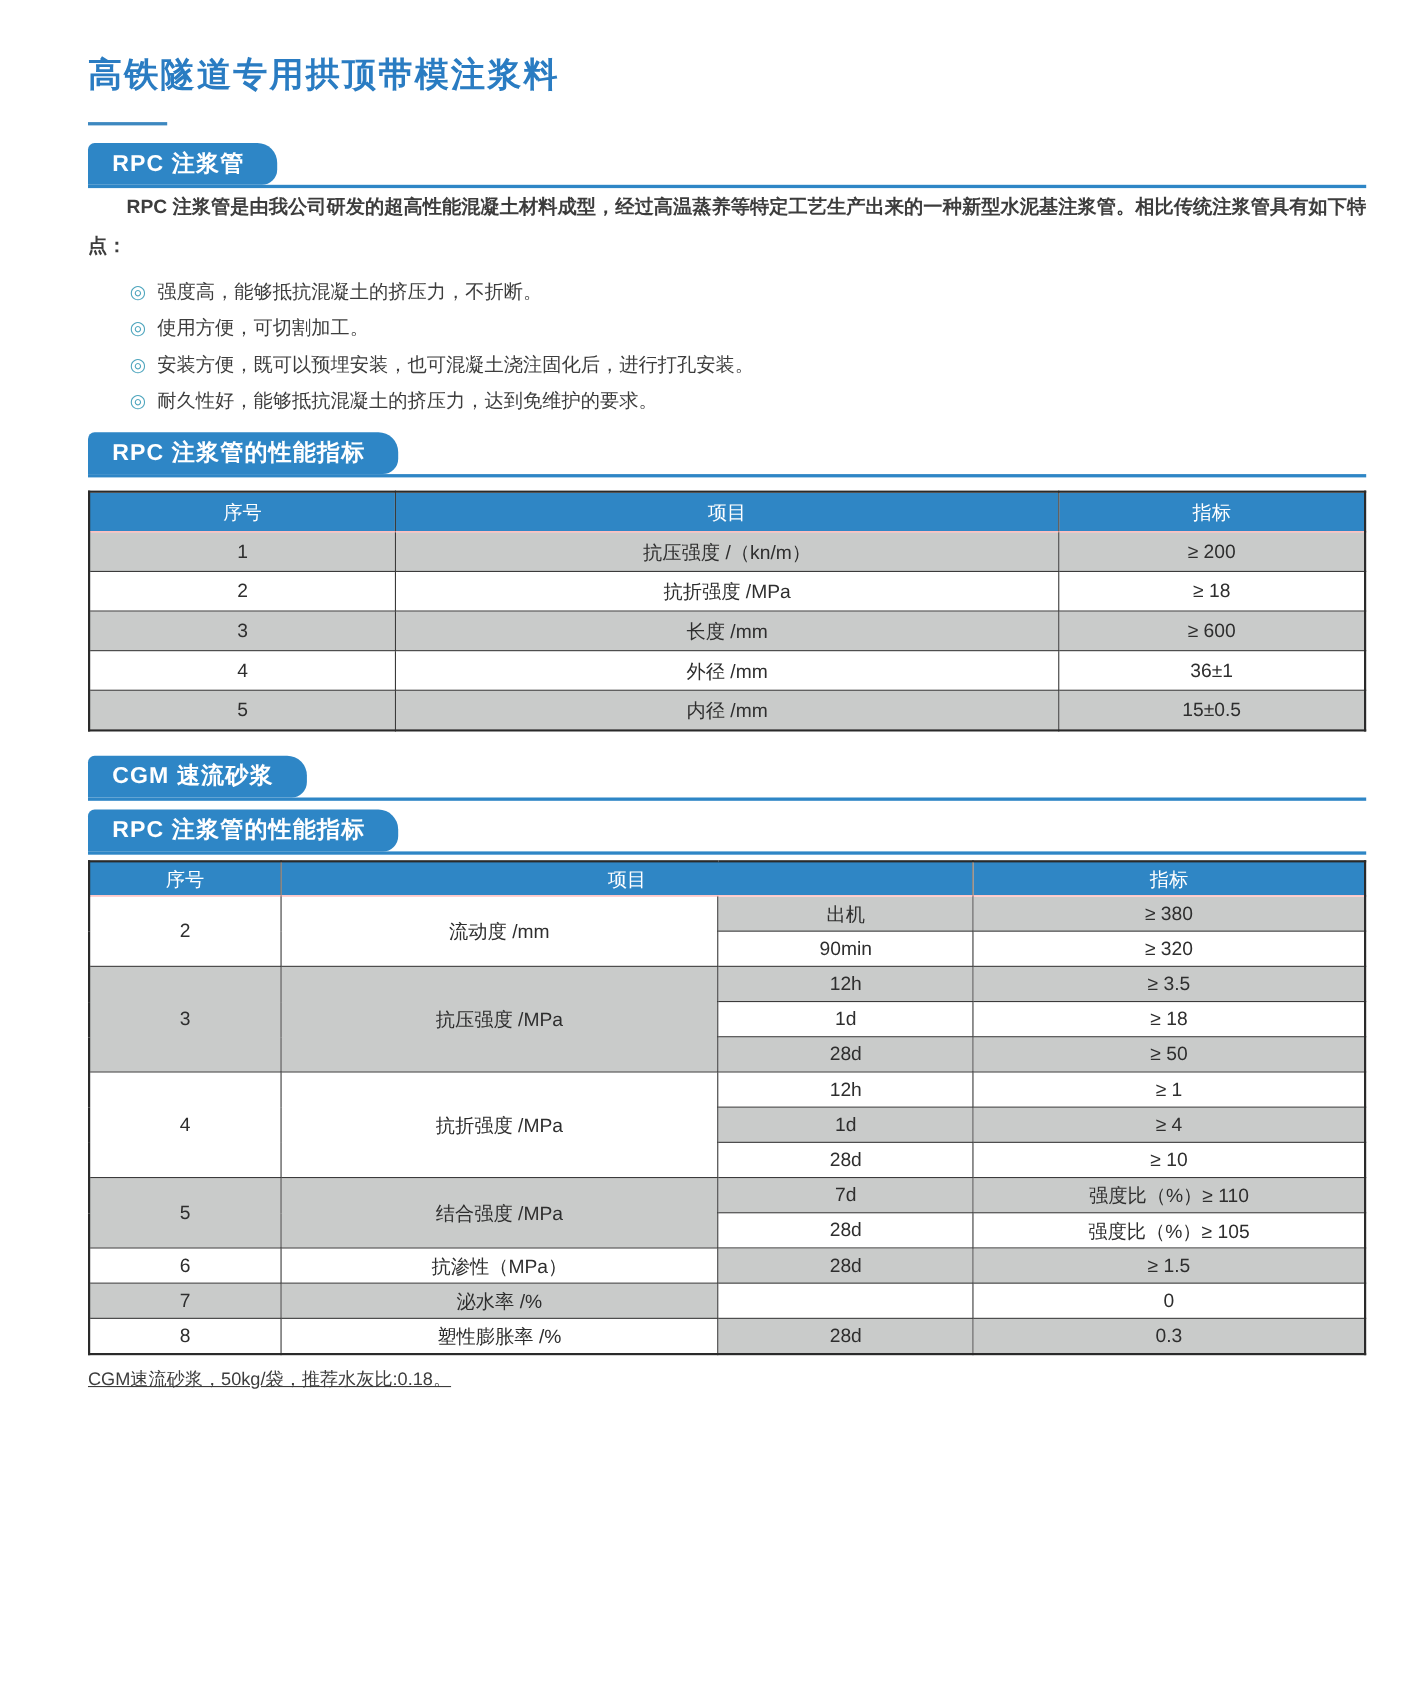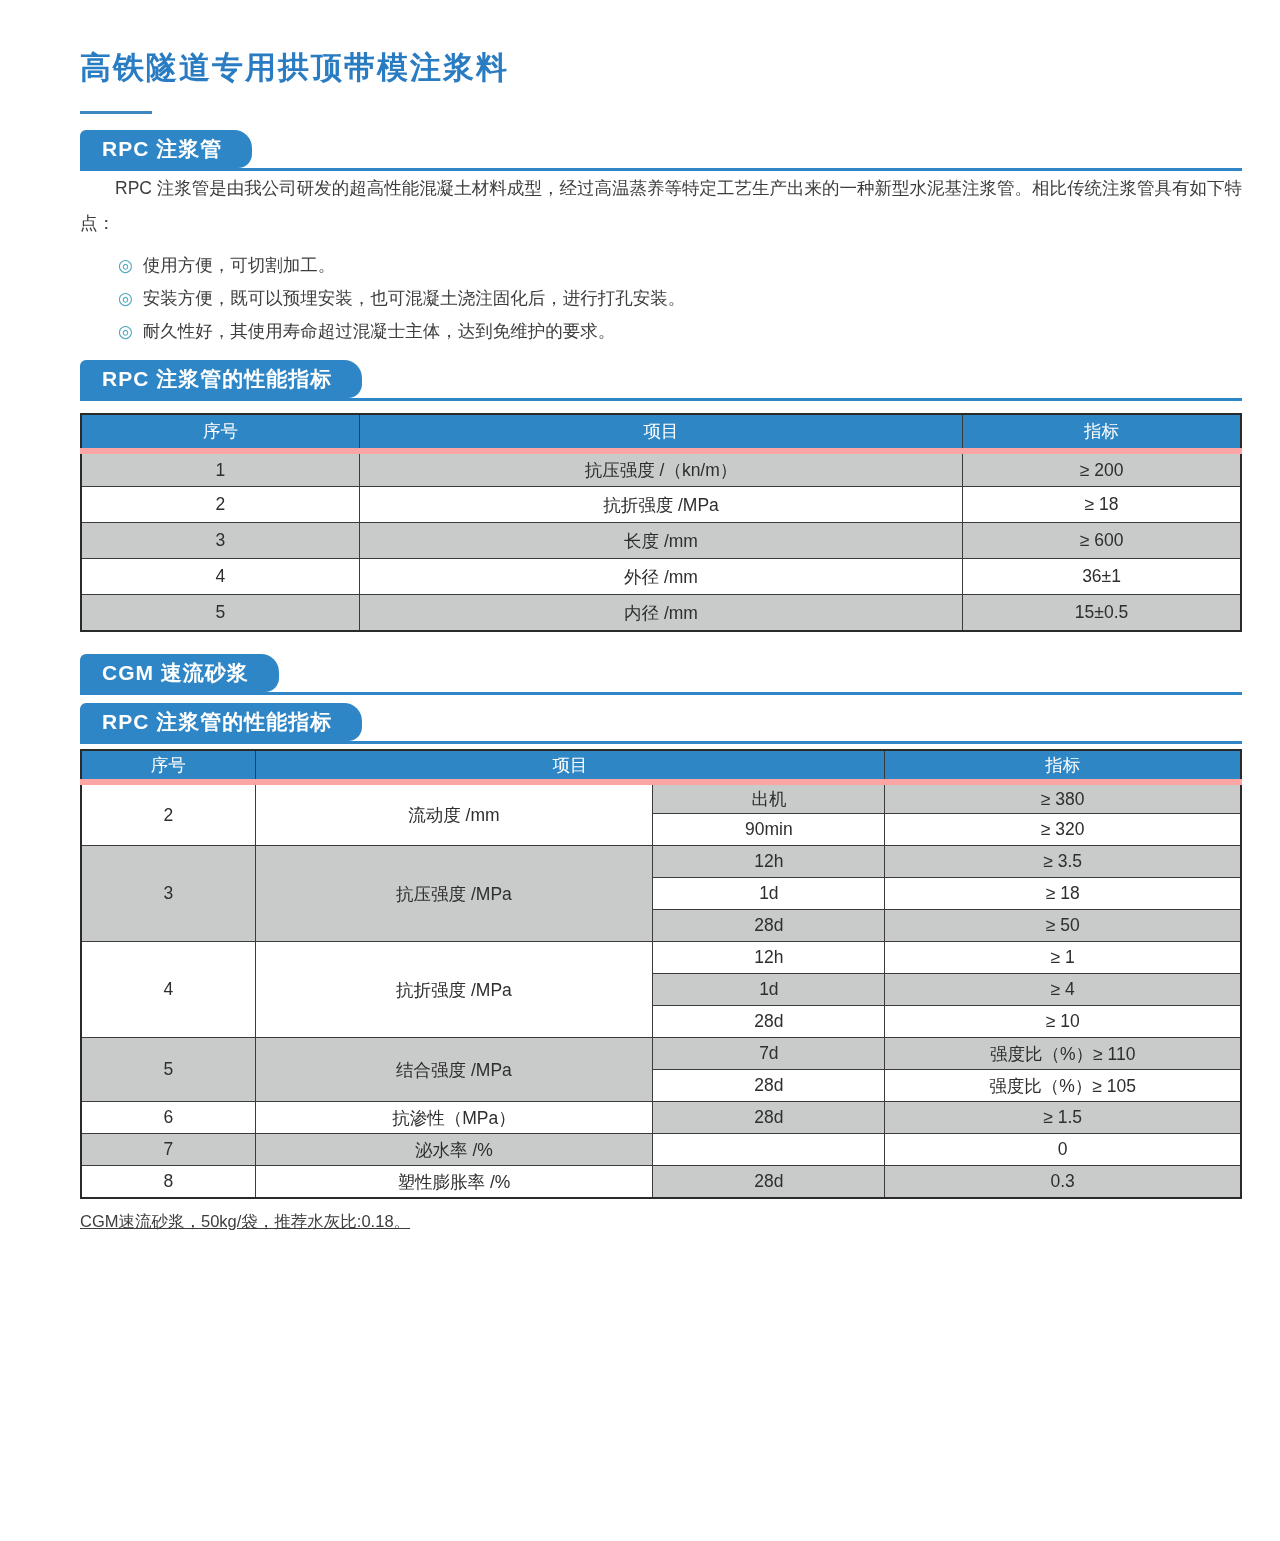--- a/index.html
+++ b/index.html
@@ -58,21 +58,21 @@
     font-weight:bold;
     line-height:38px;
     padding:0 30px 0 22px;
     border-radius:6px 18px 14px 0;
     letter-spacing:1px;
   }
   .head-1{margin-top:16px;}
   .head-2{margin-top:12px;}
   .head-3{margin-top:22px;}
   .head-4{margin-top:8px;}
-  .section-body{margin-top:16px; line-height:34px;}
+  .section-body{margin-top:16px; line-height:34px;font-weight:bold;}
   .bullet-list{
     list-style:none;
     margin:8px 0 0 0;
     padding:0 0 0 38px;
   }
   .bullet-list li{
     font-size:17.5px;
     line-height:33px;
     color:var(--text);
   }
@@ -94,21 +94,21 @@
     padding:0 4px;
     overflow:hidden;
     white-space:nowrap;
   }
   thead th{
     background:var(--tbl-head);
     color:#ffffff;
     font-weight:normal;
     font-size:17.5px;
     height:37px;
-    border-bottom:6px solid #fca5a5;
+    border-bottom:1px solid #fca5a5;
   }
   tbody td{
     font-size:17.5px;
     color:var(--tbl-text);
     background:#ffffff;
   }
   .rpc-table tbody td{height:36px;}
   .cgm-table{margin-top:5px;}
   .cgm-table thead th{height:32px;}
   .cgm-table tbody td{height:32px;}
@@ -138,23 +138,24 @@
   <div class="title-underline"></div>
 
 
   <div class="section-head head-1">
     <span class="section-tab">RPC 注浆管</span>
   </div>
 
   <p class="body-text section-body">RPC 注浆管是由我公司研发的超高性能混凝土材料成型，经过高温蒸养等特定工艺生产出来的一种新型水泥基注浆管。相比传统注浆管具有如下特点：</p>
 
   <ul class="bullet-list">
+    <li><span class="bullet-marker">◎</span><span>强度高，能够抵抗混凝土的挤压力，不折断。</span></li>
     <li><span class="bullet-marker">◎</span><span>使用方便，可切割加工。</span></li>
     <li><span class="bullet-marker">◎</span><span>安装方便，既可以预埋安装，也可混凝土浇注固化后，进行打孔安装。</span></li>
-    <li><span class="bullet-marker">◎</span><span>耐久性好，其使用寿命超过混凝士主体，达到免维护的要求。</span></li>
+    <li><span class="bullet-marker">◎</span><span>耐久性好，能够抵抗混凝土的挤压力，达到免维护的要求。</span></li>
   </ul>
 
   <div class="section-head head-2">
     <span class="section-tab">RPC 注浆管的性能指标</span>
   </div>
 
   <table class="rpc-table">
     <colgroup>
         <col class="c-no">
         <col class="c-item">

